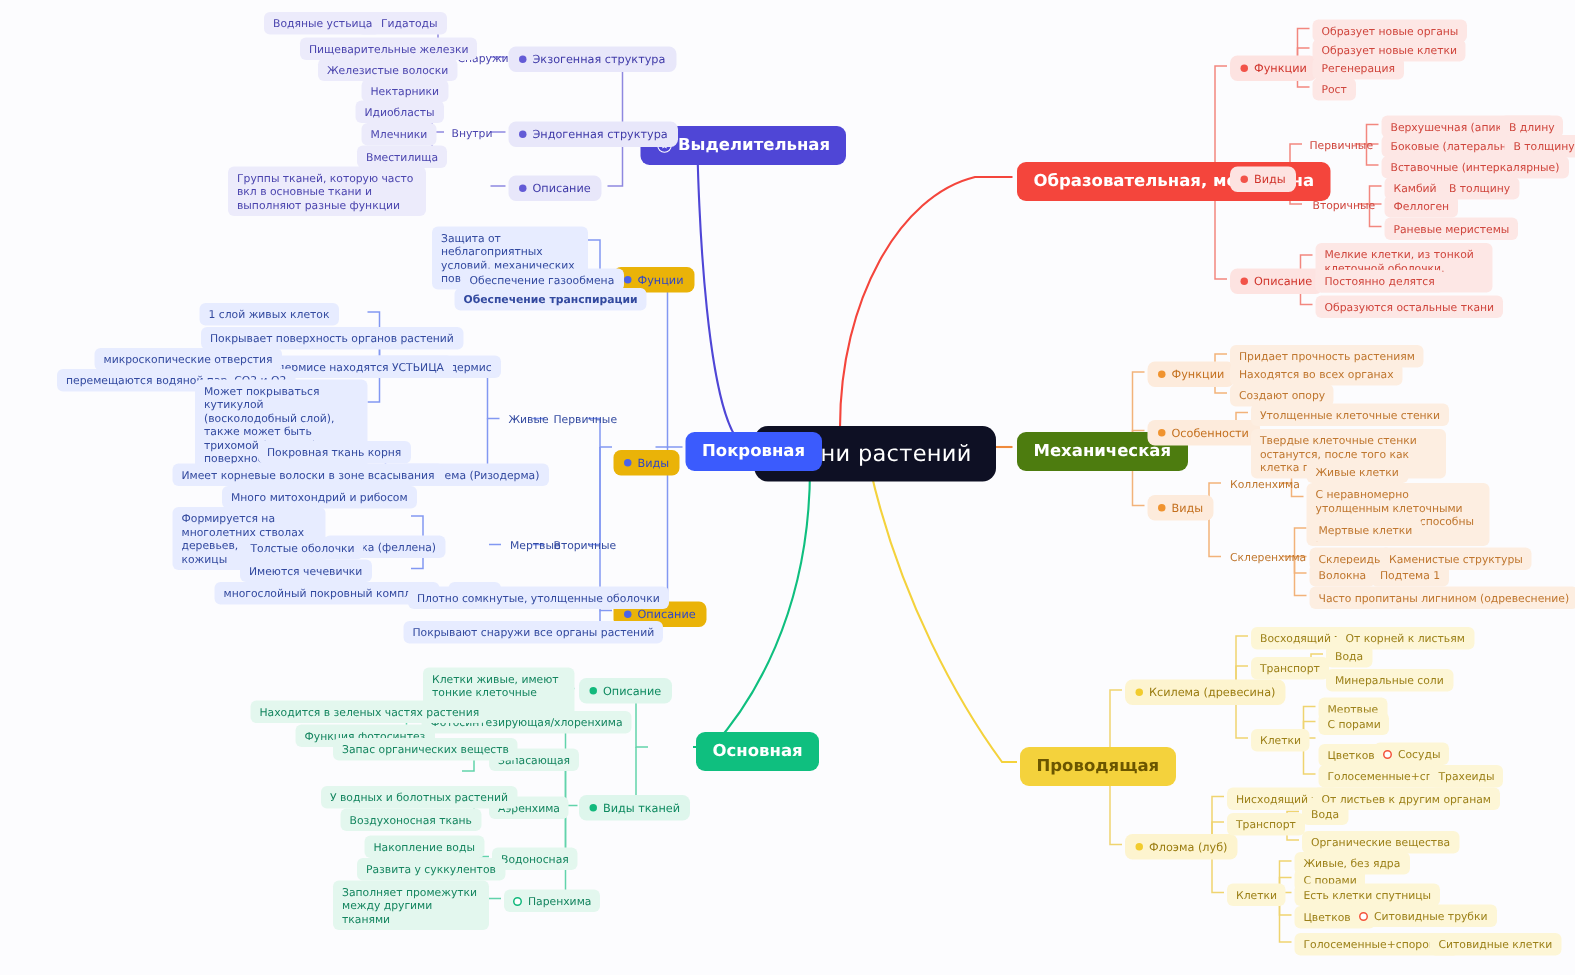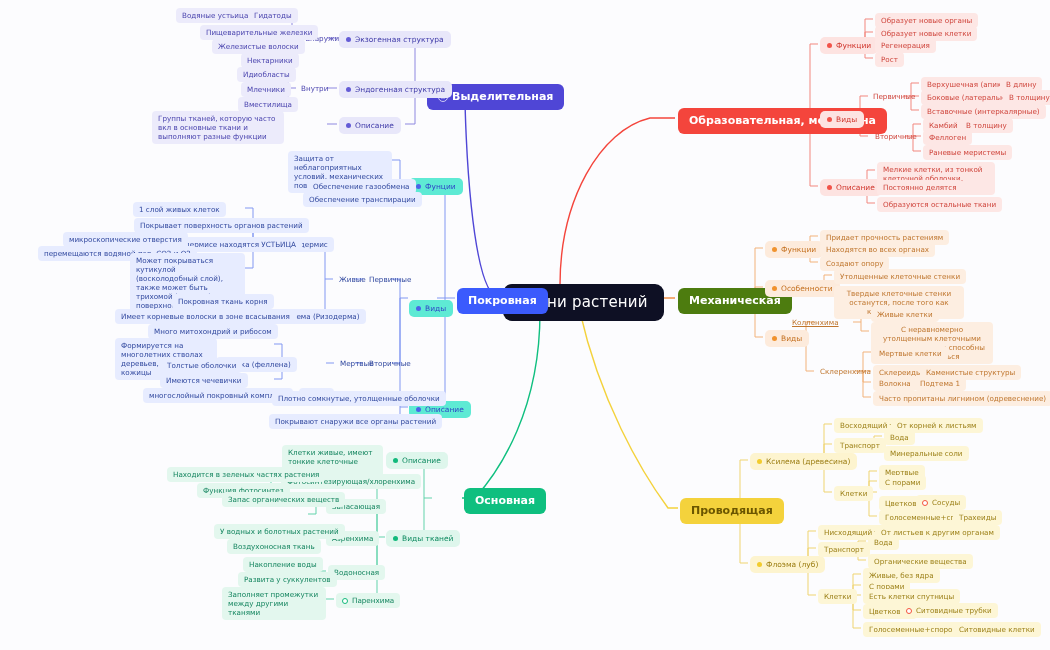--- a/index.html
+++ b/index.html
@@ -16,32 +16,32 @@
   .main{color:#fff;font-size:11px;font-weight:bold;padding:6px 11px;border-radius:6px;}
   .main.purple{background:#4f46d6;}
   .main.blue{background:#3b5bfd;}
   .main.green{background:#0fbf7f;}
   .main.red{background:#f4453c;}
   .main.orange{background:#4d7c0f;}
   .main.yellow{background:#f4d23c;color:#6b5600;}
   
   .lvl2{font-size:7.5px;padding:4px 7px;border-radius:5px;}
   .lvl2.purple{background:#e8e7fa;color:#3f3aa8;}
-  .lvl2.blue{background:#5eead4;color:#2f46c6;}
+  .lvl2.blue{background:#eab308;color:#2f46c6;}
   .lvl2.green{background:#def6ec;color:#0e8a60;}
   .lvl2.red{background:#fde3e1;color:#d0352c;}
   .lvl2.orange{background:#fdebdc;color:#c4701f;}
   .lvl2.yellow{background:#fdf4cf;color:#9a7c10;}
   
   .leaf{font-size:7.2px;padding:3px 6px;border-radius:4px;}
   .leaf.purple{background:#ecebfb;color:#4a44ae;}
   .leaf.blue{background:#e7ecff;color:#32499f;}
   .leaf.green{background:#e3f7ee;color:#14855f;}
   .leaf.red{background:#fde7e5;color:#cf453c;}
-  .leaf.orange{background:#fdeee1;color:#bf762e;text-align:center;}
+  .leaf.orange{background:#fdeee1;color:#bf762e;}
   .leaf.yellow{background:#fdf6d6;color:#9c8018;}
   
   .bare{font-size:7.2px;padding:2px 4px;background:transparent;}
   .bare.purple{color:#4a44ae;}
   .bare.blue{color:#32499f;}
   .bare.red{color:#cf453c;}
   .bare.orange{color:#bf762e;}
   .dot{width:5px;height:5px;border-radius:50%;flex:0 0 auto;}
   .dot.purple{background:#635bd6;}
   .dot.blue{background:#4a63e8;}
@@ -312,21 +312,21 @@
 <div class="node main blue" style="left:457px;top:288px;">
       <span>Покровная</span>
     </div>
 
 <div class="node lvl2 blue" style="left:409px;top:178px;">
       <span class="dot blue"></span>
       <span>Фунции</span>
     </div>
 <div class="node leaf blue wrap" style="left:288px;top:151px;width:104px;">Защита от неблагоприятных условий, механических повреждений итд</div>
 <div class="node leaf blue" style="left:307px;top:179px;">Обеспечение газообмена</div>
-<div class="node leaf blue" style="left:303px;top:192px;">Обеспечение транспирации</div>
+<div class="node leaf blue" style="left:303px;top:192px;font-weight:bold;">Обеспечение транспирации</div>
 
 <div class="node lvl2 blue" style="left:409px;top:300px;">
       <span class="dot blue"></span>
       <span>Виды</span>
     </div>
 <div class="node bare blue" style="left:365px;top:273px;">Первичные</div>
 <div class="node bare blue" style="left:335px;top:273px;">Живые</div>
 <div class="node leaf blue" style="left:247px;top:237px;">Кожица/Эпидермис</div>
 <div class="node leaf blue" style="left:133px;top:202px;">1 слой живых клеток</div>
 <div class="node leaf blue" style="left:134px;top:218px;">Покрывает поверхность органов растений</div>
@@ -374,21 +374,21 @@
       <span class="dot orange"></span>
       <span>Особенности</span>
     </div>
 <div class="node leaf orange" style="left:834px;top:269px;">Утолщенные клеточные стенки</div>
 <div class="node leaf orange wrap" style="left:834px;top:286px;width:130px;">Твердые клеточные стенки останутся, после того как клетка погибнет</div>
 
 <div class="node lvl2 orange" style="left:765px;top:330px;">
       <span class="dot orange"></span>
       <span>Виды</span>
     </div>
-<div class="node bare orange" style="left:788px;top:316px;text-decoration:underline;">Колленхима</div>
+<div class="node bare orange" style="left:816px;top:316px;">Колленхима</div>
 <div class="node leaf orange" style="left:871px;top:307px;">Живые клетки</div>
 <div class="node leaf orange wrap" style="left:871px;top:322px;width:122px;">С неравномерно утолщенным клеточными стенками, клетки способны растягиваться</div>
 <div class="node bare orange" style="left:816px;top:365px;">Склеренхима</div>
 <div class="node leaf orange" style="left:873px;top:346px;">Мертвые клетки</div>
 <div class="node leaf orange" style="left:873px;top:365px;">Склереиды</div>
 <div class="node leaf orange" style="left:920px;top:365px;">Каменистые структуры</div>
 <div class="node leaf orange" style="left:873px;top:376px;">Волокна</div>
 <div class="node leaf orange" style="left:914px;top:376px;">Подтема 1</div>
 <div class="node leaf orange" style="left:873px;top:391px;">Часто пропитаны лигнином (одревеснение)</div>
 

